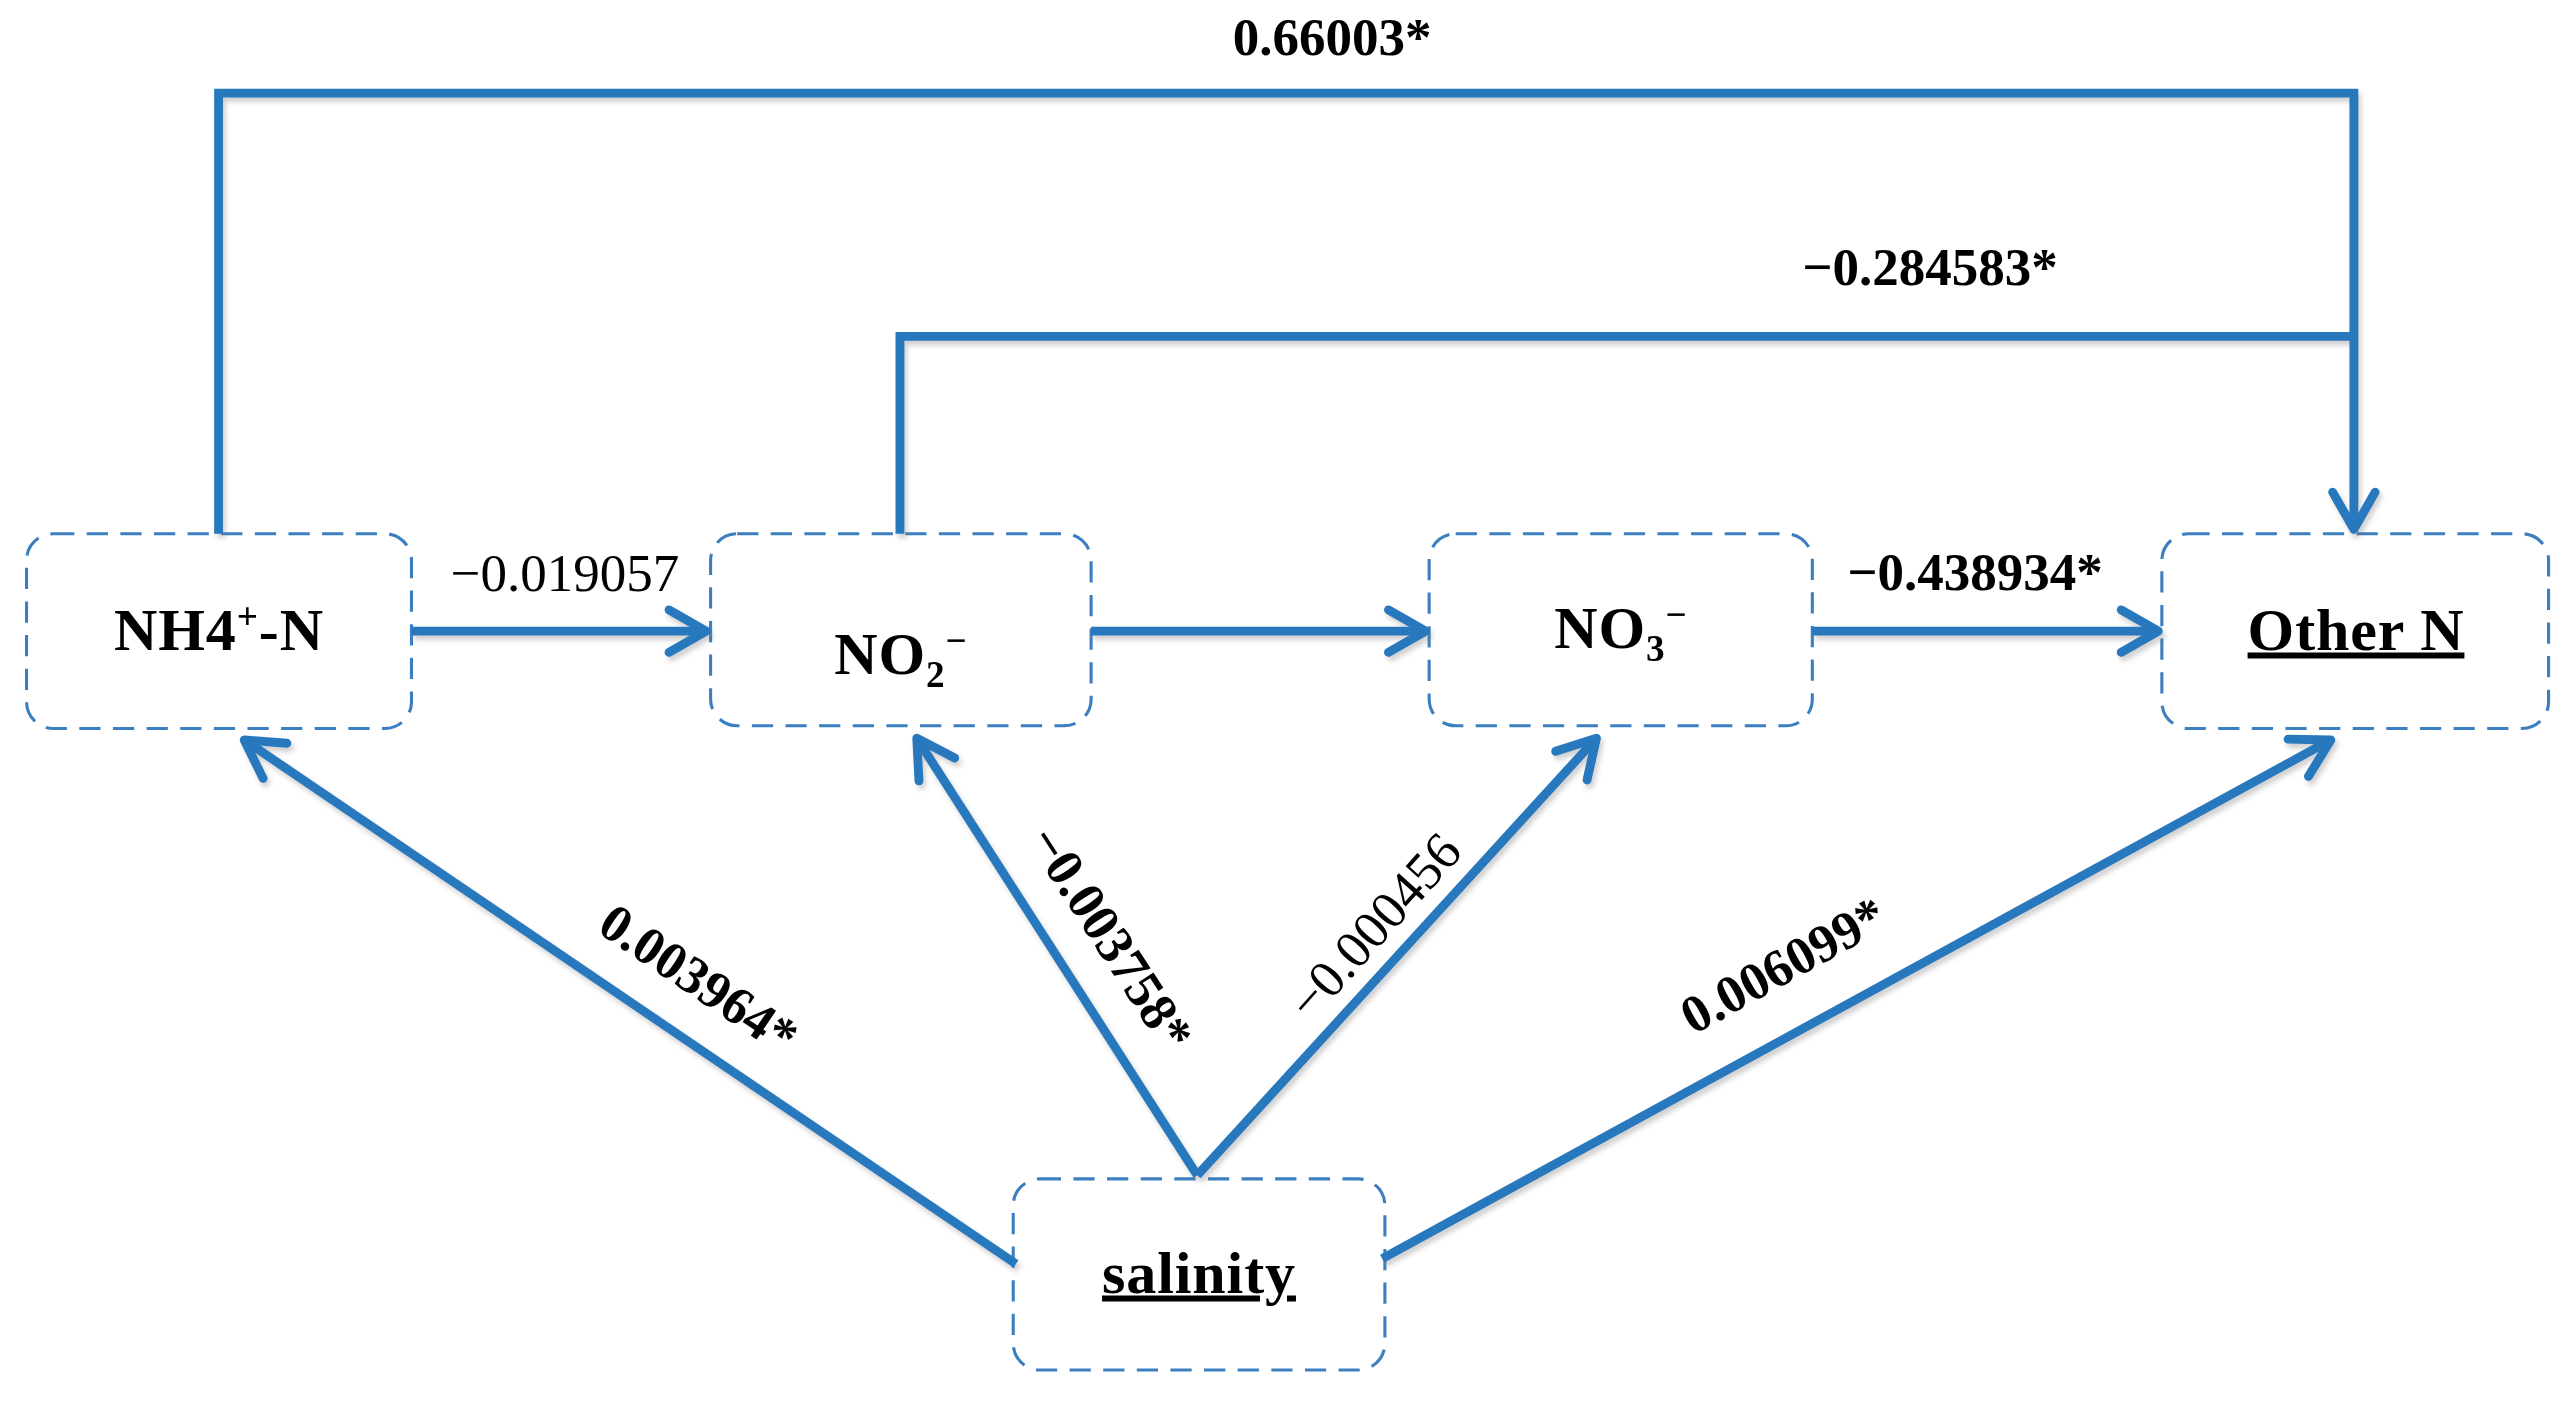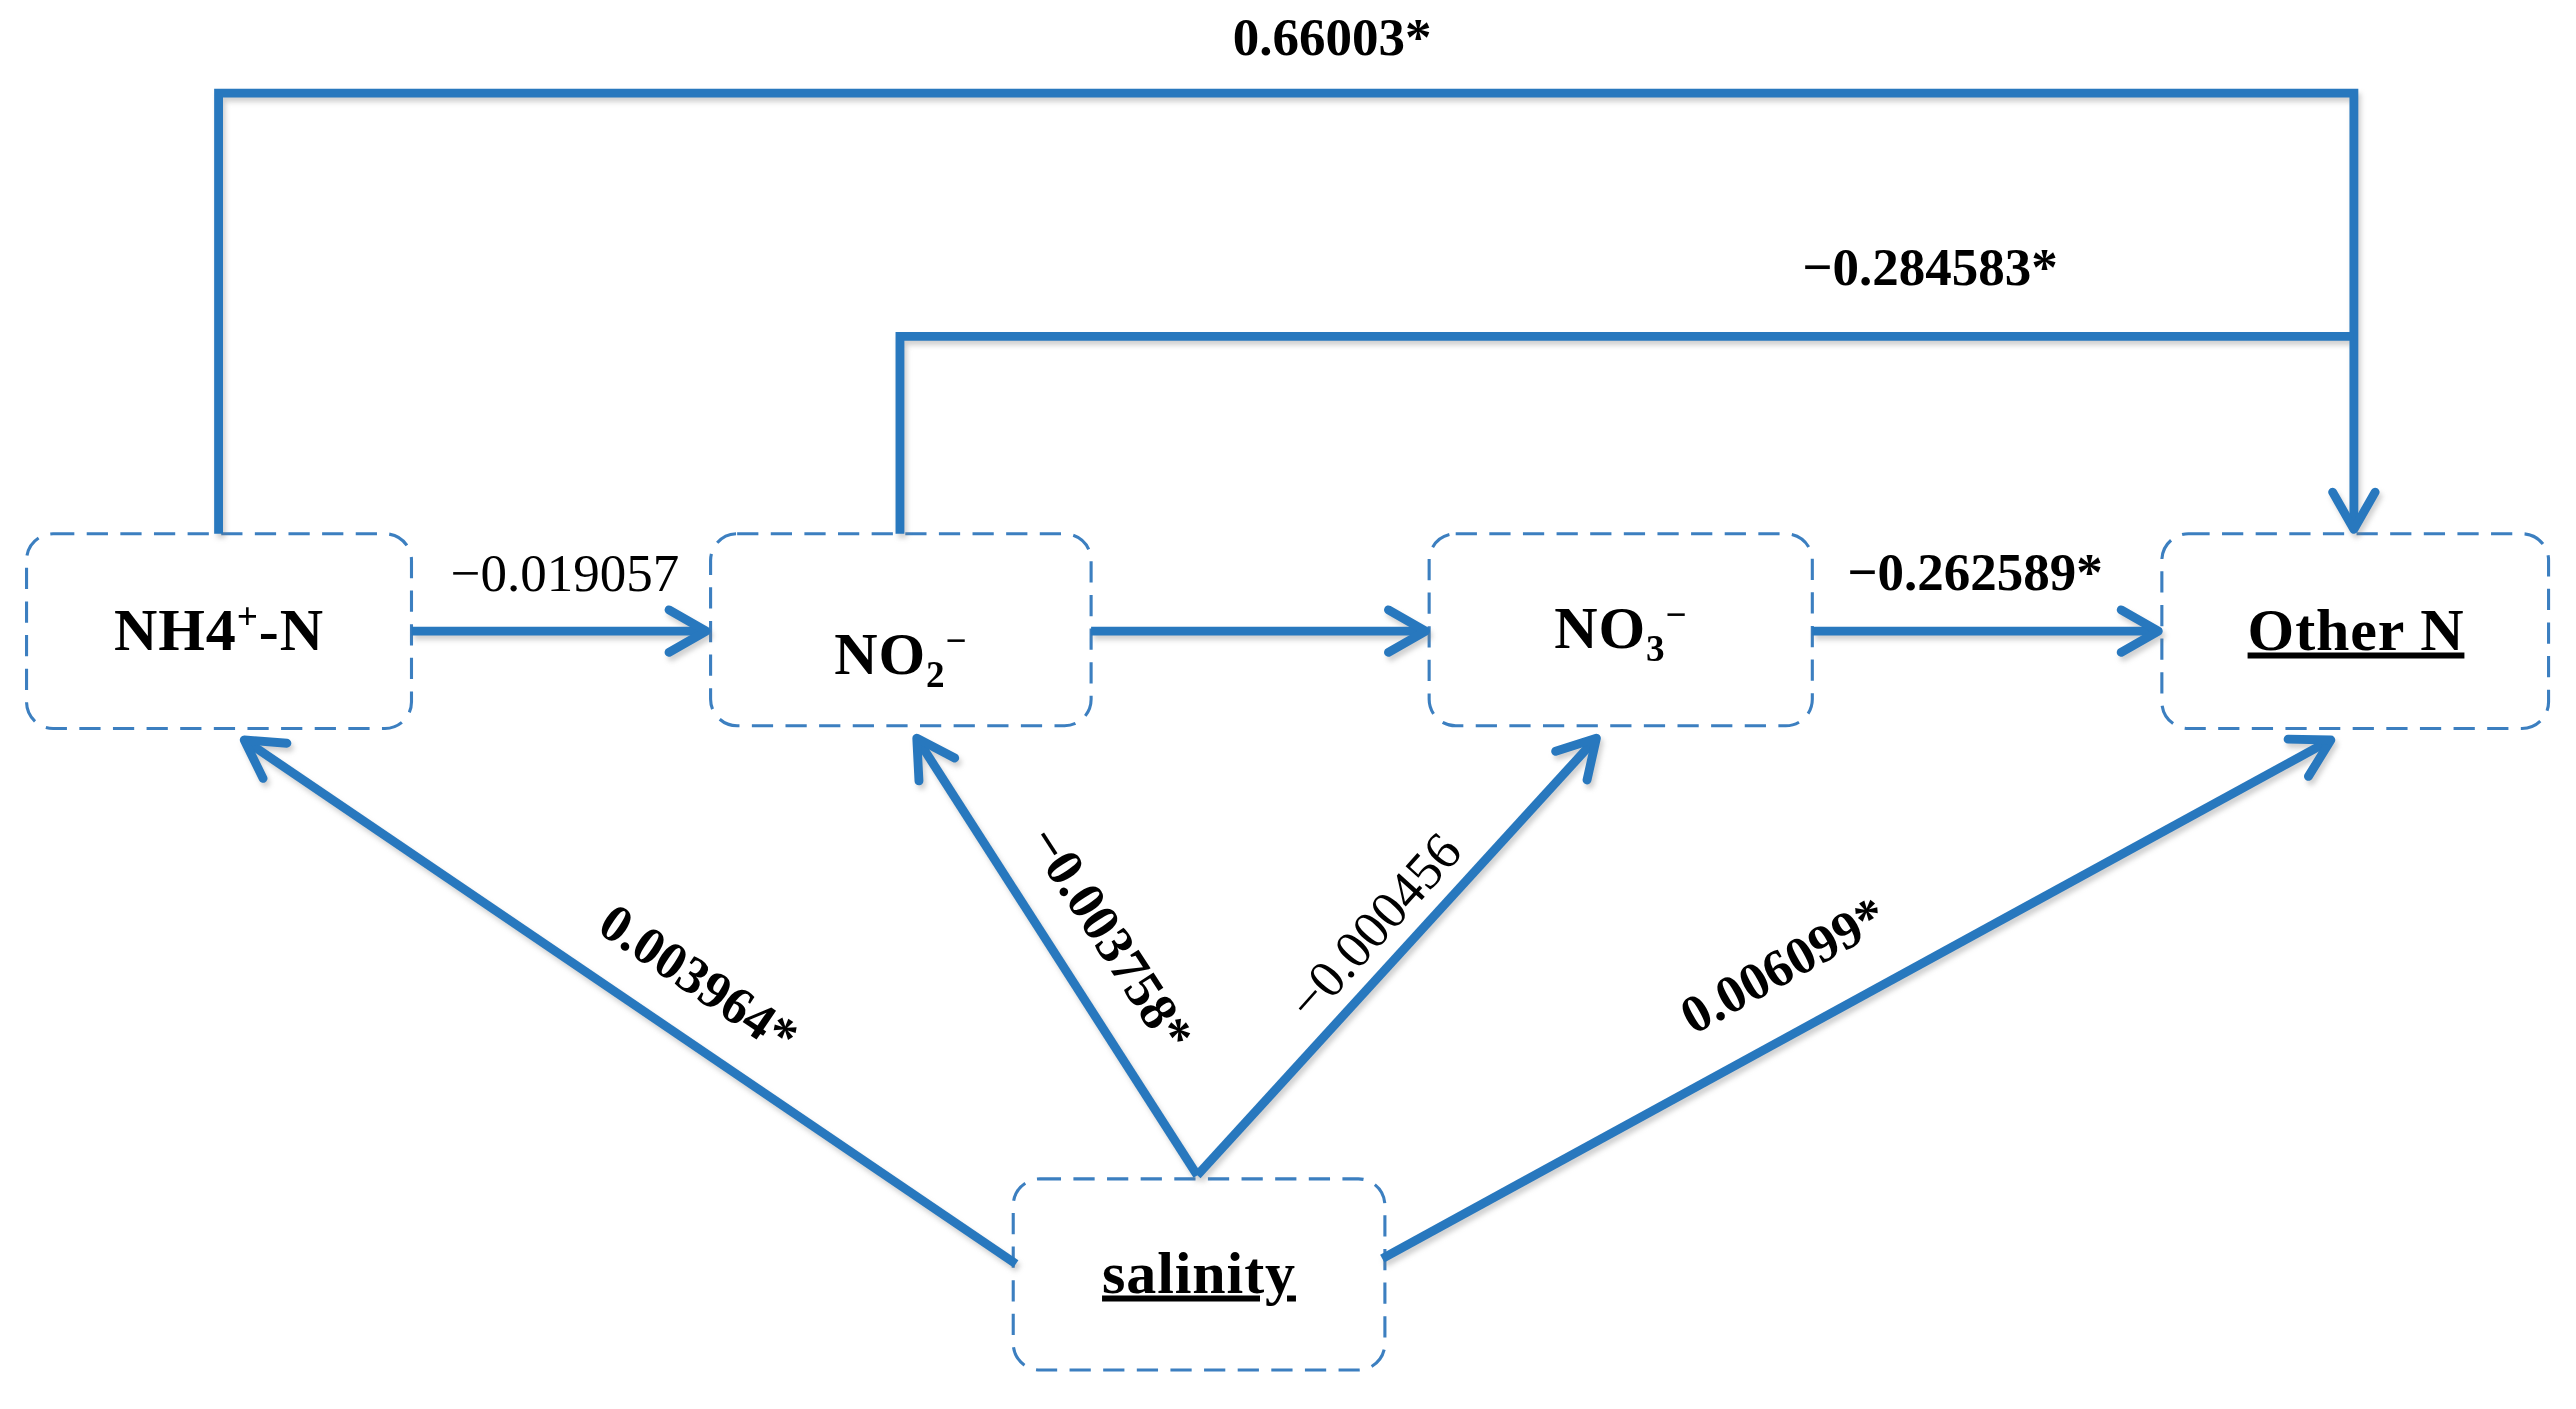--- a/index.html
+++ b/index.html
@@ -82,20 +82,20 @@
   <div class="node-label" style="left:2356px;top:633px;text-decoration:underline;">
     <span>Other N</span><sub></sub><sup></sup><span></span>
   </div>
   <div class="node-label" style="left:1199px;top:1276px;text-decoration:underline;">
     <span>salinity</span><sub></sub><sup></sup><span></span>
   </div>
 
   <div class="edge-label bold c" style="left:1332px;top:37px;">0.66003*</div>
   <div class="edge-label bold c" style="left:1916px;top:267px;margin-left:14px;">−0.284583*</div>
   <div class="edge-label c" style="left:565px;top:573px;">−0.019057</div>
-  <div class="edge-label bold c" style="left:1975px;top:572px;">−0.262589*</div>
+  <div class="edge-label bold c" style="left:1975px;top:572px;">−0.438934*</div>
   <div class="edge-label bold r34" style="left:699px;top:979px;">0.003964*</div>
   <div class="edge-label bold r57" style="left:1111px;top:938px;">−0.003758*</div>
   <div class="edge-label rm48" style="left:1374px;top:926px;">−0.000456</div>
   <div class="edge-label bold rm29" style="left:1783px;top:965px;">0.006099*</div>
 
 </div>
 
 
 </body></html>

